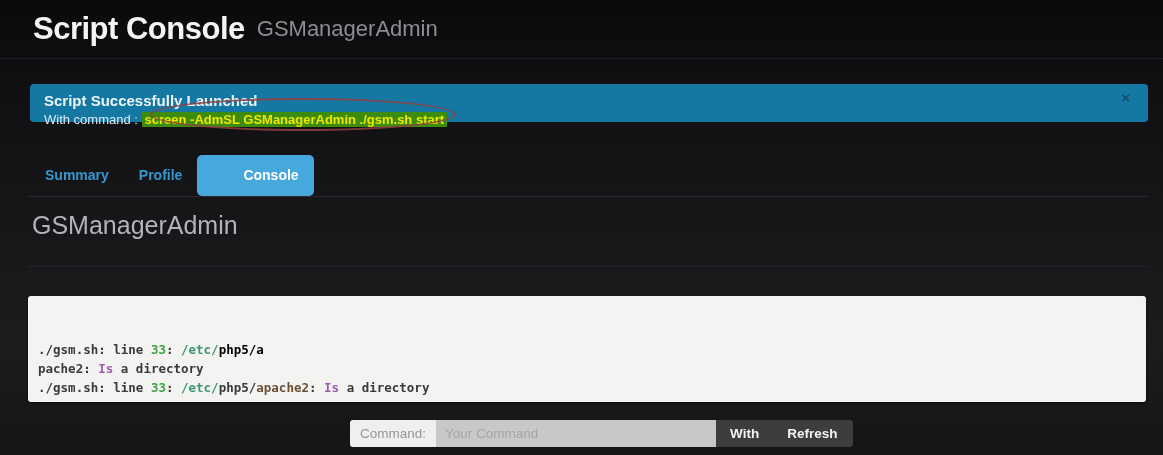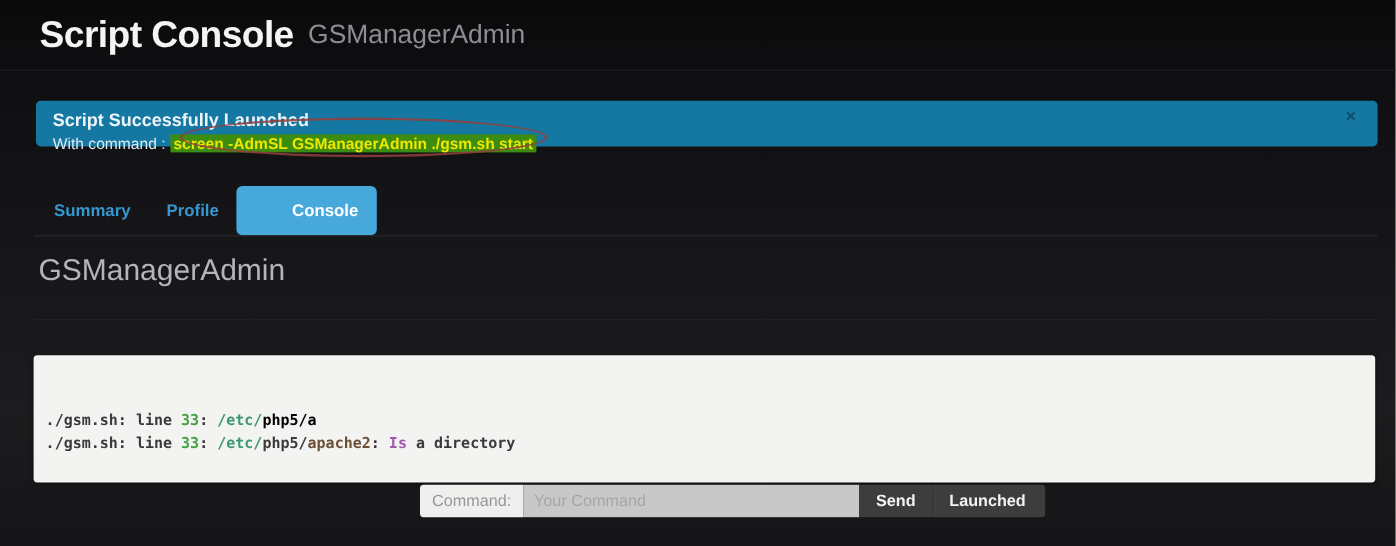--- a/index.html
+++ b/index.html
@@ -71,21 +71,21 @@
     overflow: hidden;
   }
   .console-line {
     font-family: "DejaVu Sans Mono", "Liberation Mono", monospace;
     font-size: 12.5px; line-height: 19px; min-height: 19px; white-space: pre;
     color: #3a3a3a; font-weight: bold;
   }
 
   
   .command-bar {
-    position: absolute; left: 350px; top: 404px; height: 27px;
+    position: absolute; left: 350px; top: 420px; height: 27px;
     display: flex; align-items: stretch;
   }
   .command-label {
     background: #efefee; color: #97979a; font-size: 13.5px;
     display: flex; align-items: center; padding: 0 10px;
     border-radius: 3px 0 0 3px;
   }
   .command-input {
     width: 280px; background: #c8c8c8; border: none; outline: none;
     font-family: "Liberation Sans", sans-serif; font-size: 13.5px;
@@ -124,21 +124,22 @@
   </ul>
 <div class="tabs-divider"></div>
 
 <div class="section-heading">GSManagerAdmin</div>
 <div class="section-divider"></div>
 
 <div class="console-box" id="console-box">
     <div class="console-line"></div>
     <div class="console-line"></div>
     <div class="console-line"><span style="color: rgb(58, 58, 58);">./gsm.sh: line </span><span style="color: rgb(68, 162, 68);">33</span><span style="color: rgb(58, 58, 58);">: </span><span style="color: rgb(61, 153, 112);">/etc/</span><span style="color: #000000;">php5/a</span></div>
+    <div class="console-line"><span style="color: rgb(58, 58, 58);">pache2: </span><span style="color: rgb(160, 90, 176);">Is</span><span style="color: rgb(58, 58, 58);"> a directory</span></div>
     <div class="console-line"><span style="color: rgb(58, 58, 58);">./gsm.sh: line </span><span style="color: rgb(68, 162, 68);">33</span><span style="color: rgb(58, 58, 58);">: </span><span style="color: rgb(61, 153, 112);">/etc/</span><span style="color: rgb(58, 58, 58);">php5/</span><span style="color: rgb(107, 79, 53);">apache2</span><span style="color: rgb(58, 58, 58);">: </span><span style="color: rgb(160, 90, 176);">Is</span><span style="color: rgb(58, 58, 58);"> a directory</span></div>
   </div>
 
 <div class="command-bar">
   <span class="command-label">Command:</span>
   <input class="command-input" type="text" placeholder="Your Command" style="">
-  <button class="btn btn-send">Send</button>
-  <button class="btn btn-refresh">Launched</button>
+  <button class="btn btn-send">With</button>
+  <button class="btn btn-refresh">Refresh</button>
 </div>
 
 </body></html>

